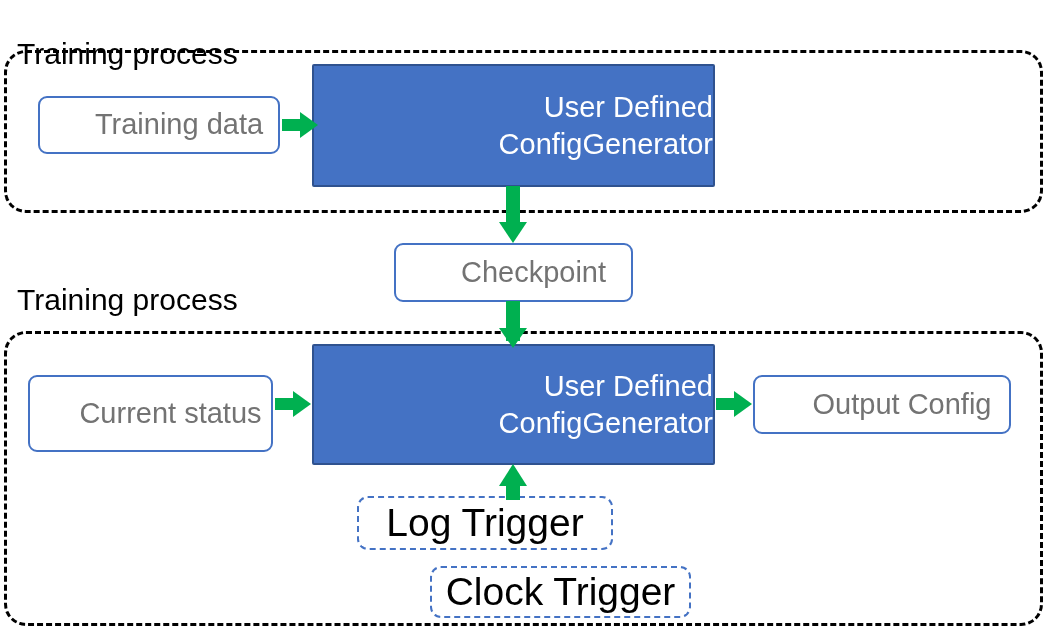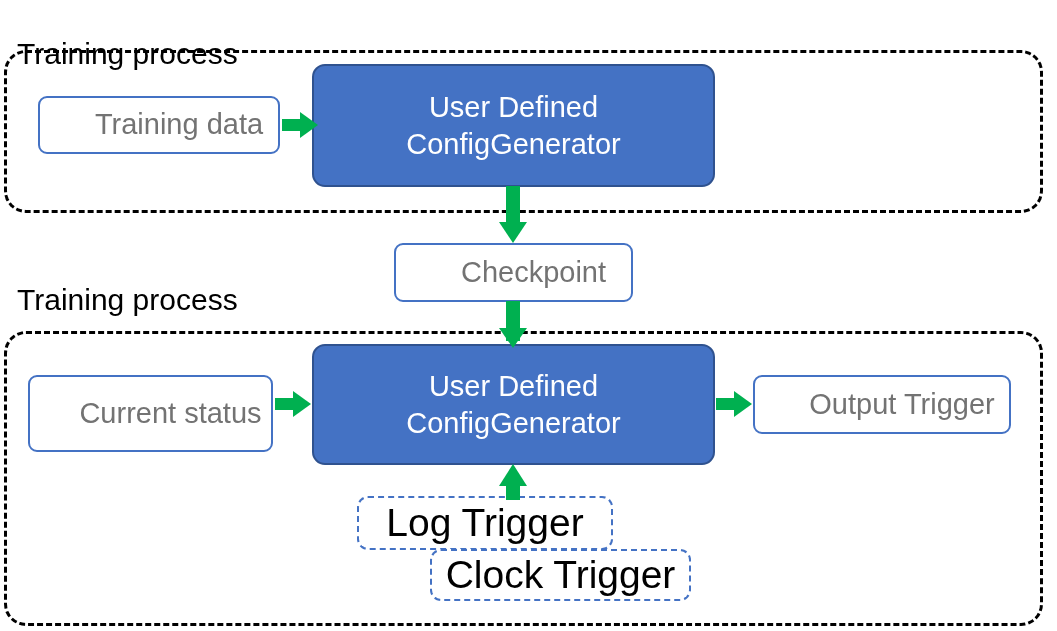--- a/index.html
+++ b/index.html
@@ -61,25 +61,25 @@
   #node-checkpoint     { left: 394px; top: 243px; width: 239px; height: 59px; }
   #node-current-status { left: 28px;  top: 375px; width: 245px; height: 77px; }
   #node-output-config  { left: 753px; top: 375px; width: 258px; height: 59px; }
 
   
   .node-filled {
     position: absolute;
     box-sizing: border-box;
     display: flex;
     flex-direction: column;
-    align-items: center;
+    align-items: flex-end;
     justify-content: center;
     background: #4472C4;
     border: 2px solid #2F528F;
-    border-radius: 13px;
+    border-radius: 2px;
     color: #ffffff;
     font-size: 29px;
     line-height: 1.25;
     white-space: nowrap;
     z-index: 3;
   }
   #node-generator-training  { left: 312px; top: 64px;  width: 403px; height: 123px; }
   #node-generator-inference { left: 312px; top: 344px; width: 403px; height: 121px; }
 
   
@@ -90,21 +90,21 @@
     align-items: center;
     justify-content: center;
     background: #ffffff;
     border: 2px dashed #4472C4;
     border-radius: 11px;
     color: #000000;
     font-size: 39px;
     white-space: nowrap;
   }
   #node-log-trigger   { left: 357px; top: 496px; width: 256px; height: 54px; z-index: 1; }
-  #node-clock-trigger { left: 430px; top: 549px; width: 261px; height: 52px; z-index: 2; }
+  #node-clock-trigger { left: 430px; top: 566px; width: 261px; height: 52px; z-index: 2; }
 
   
   #arrow-layer {
     position: absolute;
     left: 0; top: 0;
     width: 1057px;
     height: 631px;
     pointer-events: none;
     z-index: 4;
   }
@@ -138,21 +138,21 @@
   <div class="node" id="node-current-status">
     <span>Current status</span>
   </div>
 
   <div class="node-filled" id="node-generator-inference">
     <span>User Defined</span>
     <span>ConfigGenerator</span>
   </div>
 
   <div class="node" id="node-output-config">
-    <span>Output Trigger</span>
+    <span>Output Config</span>
   </div>
 
   <div class="node-dashed" id="node-log-trigger">
     <span>Log Trigger</span>
   </div>
 
   <div class="node-dashed" id="node-clock-trigger">
     <span>Clock Trigger</span>
   </div>
 

